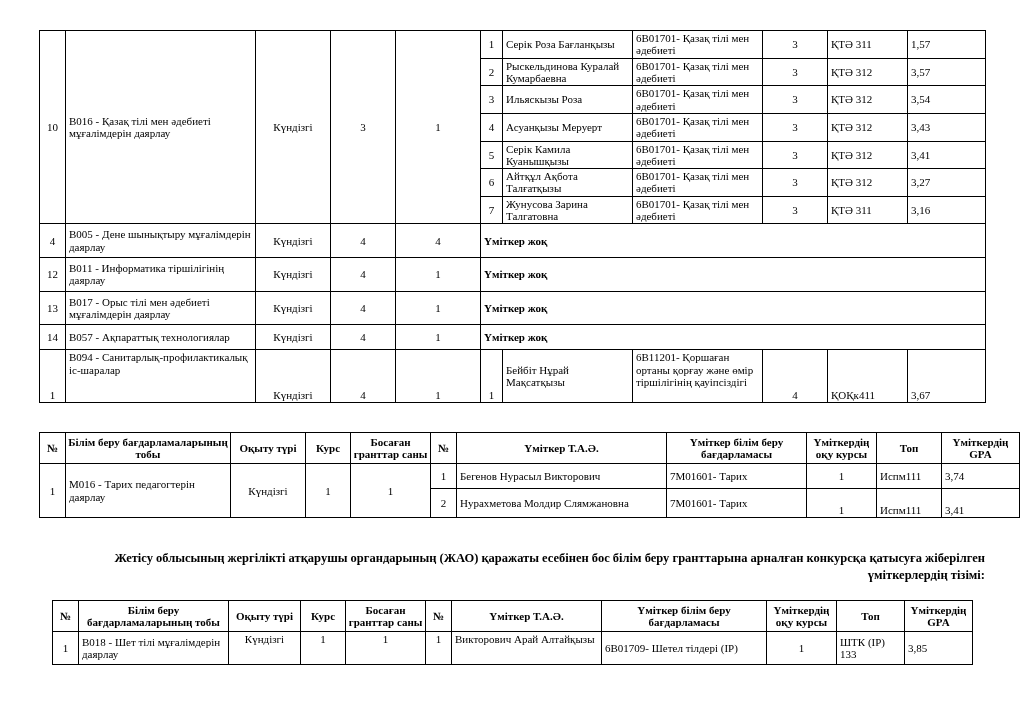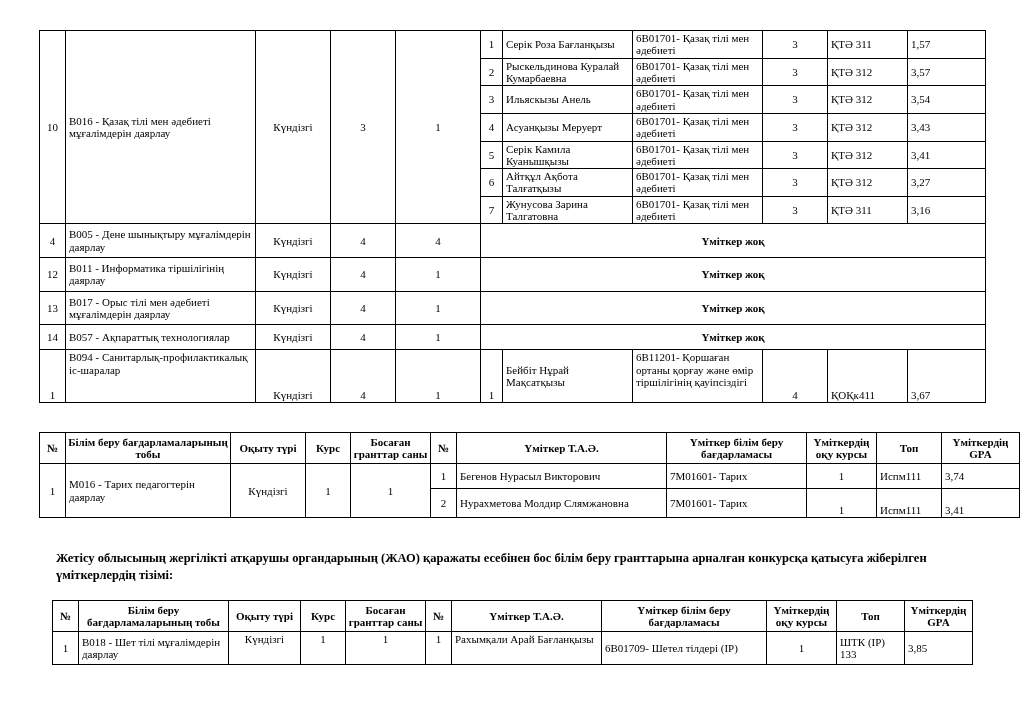--- a/index.html
+++ b/index.html
@@ -46,39 +46,39 @@
   }
   
   #table1 {
     position: absolute;
     left: 39px;
     top: 30px;
     width: 946px;
   }
   #table1 td { height: 16px; }
   .nocand {
-    text-align: center;
+    text-align: left;
     font-weight: bold;
     font-size: 11px;
   }
   
   #table2 {
     position: absolute;
     left: 39px;
     top: 432px;
     width: 946px;
   }
   #table2 td { height: 16px; }
   
   .para {
     position: absolute;
-    left: 56px;
+    left: 39px;
     top: 550px;
     width: 946px;
-    text-align: left;
+    text-align: right;
     font-weight: bold;
     font-size: 12.5px;
     line-height: 1.35;
   }
   
   #table3 {
     position: absolute;
     left: 52px;
     top: 600px;
     width: 920px;
@@ -123,21 +123,21 @@
     <tr>
       <td class="c">2</td>
       <td class="l">Рыскельдинова Куралай Кумарбаевна</td>
       <td class="l">6B01701- Қазақ тілі мен әдебиеті</td>
       <td class="c">3</td>
       <td class="l">ҚТӘ 312</td>
       <td class="l">3,57</td>
     </tr>
     <tr>
       <td class="c">3</td>
-      <td class="l">Ильяскызы Анель</td>
+      <td class="l">Ильяскызы Роза</td>
       <td class="l">6B01701- Қазақ тілі мен әдебиеті</td>
       <td class="c">3</td>
       <td class="l">ҚТӘ 312</td>
       <td class="l">3,54</td>
     </tr>
     <tr>
       <td class="c">4</td>
       <td class="l">Асуанқызы Меруерт</td>
       <td class="l">6B01701- Қазақ тілі мен әдебиеті</td>
       <td class="c">3</td>
@@ -303,21 +303,21 @@
       <td>Топ</td>
       <td>Үміткердің GPA</td>
     </tr>
     <tr>
       <td class="c" style="height:30px">1</td>
       <td class="l">B018 - Шет тілі мұғалімдерін даярлау</td>
       <td class="c" style="vertical-align:top">Күндізгі</td>
       <td class="c" style="vertical-align:top">1</td>
       <td class="c" style="vertical-align:top">1</td>
       <td class="c" style="vertical-align:top">1</td>
-      <td class="l" style="vertical-align:top">Рахымқали Арай Бағланқызы</td>
+      <td class="l" style="vertical-align:top">Викторович Арай Алтайқызы</td>
       <td class="l">6B01709- Шетел тілдері (IP)</td>
       <td class="c">1</td>
       <td class="l">ШТК (IP) 133</td>
       <td class="l">3,85</td>
     </tr>
   </tbody>
     </table>
 
 </div>
 

